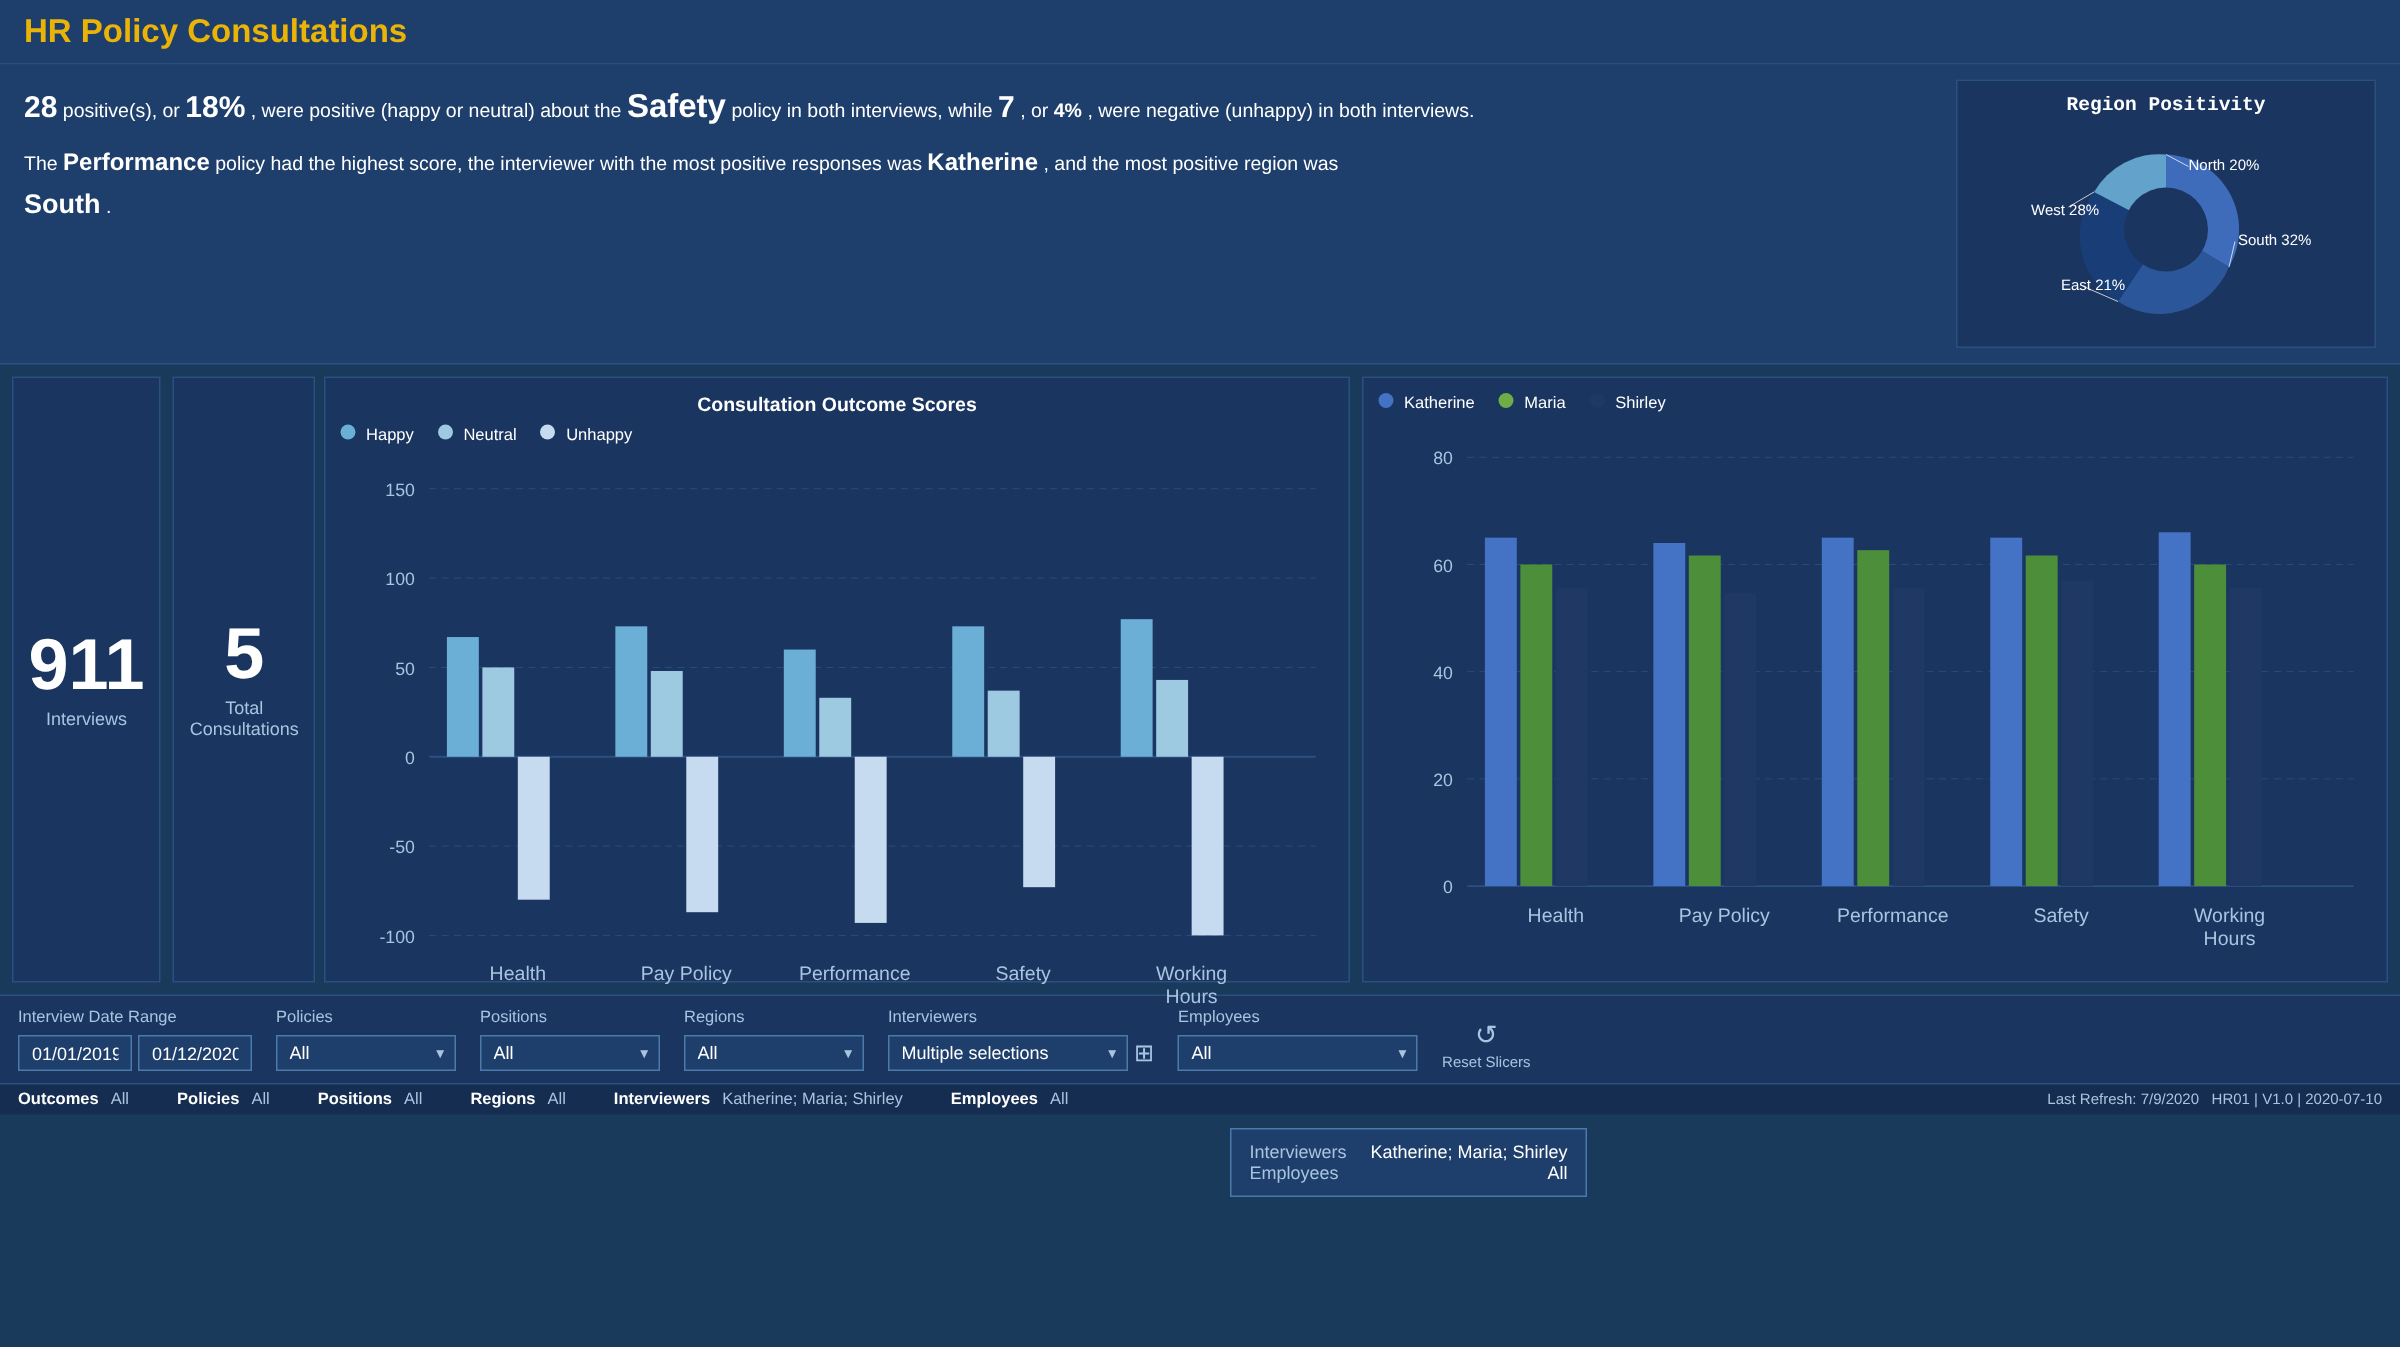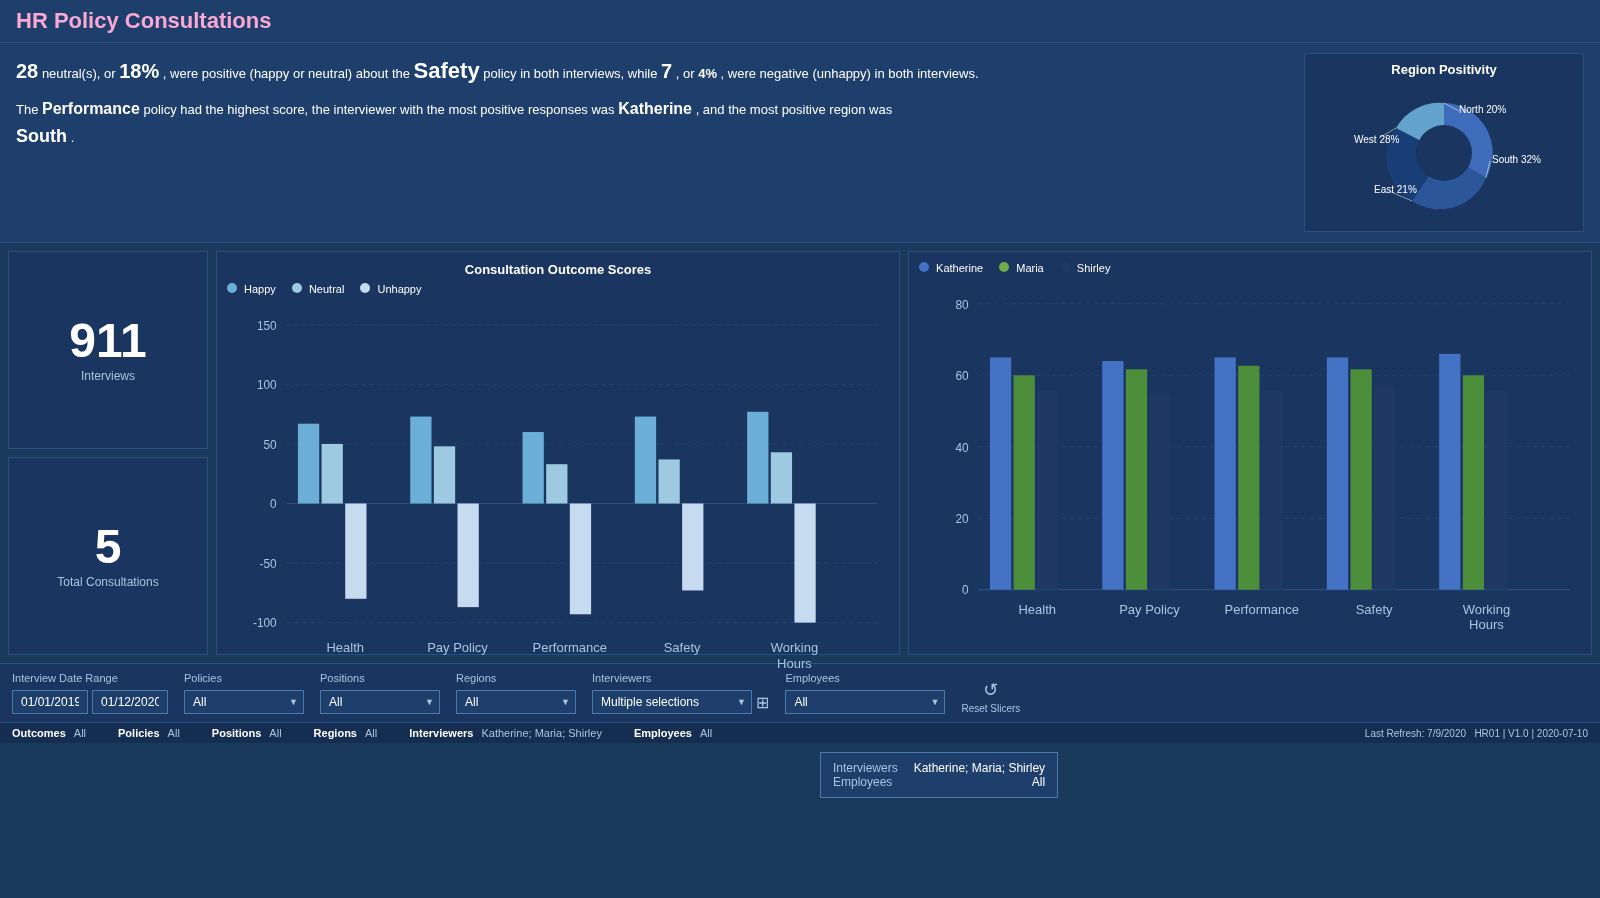--- a/index.html
+++ b/index.html
@@ -15,21 +15,21 @@
 
     
     .header {
       background: #1e3f6b;
       padding: 8px 16px;
       border-bottom: 1px solid #2a5080;
     }
     .header h1 {
       font-size: 22px;
       font-weight: 600;
-      color: #f9a8d4;
+      color: #eab308;
     }
 
     
     .summary-bar {
       background: #1e3f6b;
       display: flex;
       padding: 10px 16px;
       border-bottom: 1px solid #2a5080;
       gap: 16px;
     }
@@ -48,41 +48,41 @@
       background: #1a3560;
       border: 1px solid #2a5080;
       padding: 8px 12px;
       flex-shrink: 0;
     }
     .region-positivity h3 {
       text-align: center;
       font-size: 13px;
       font-weight: 600;
       margin-bottom: 6px;
+      font-family: Liberation Mono, monospace;
     }
     .donut-container {
       display: flex;
       align-items: flex-end;
       justify-content: center;
       position: relative;
     }
 
     
     .main-content {
       display: flex;
       padding: 8px;
       gap: 8px;
       height: 420px;
     }
 
     
     .kpi-panel {
       width: 200px;
       display: flex;
-      flex-direction: column;
       gap: 8px;
       flex-shrink: 0;
     }
     .kpi-card {
       background: #1a3560;
       border: 1px solid #2a5080;
       flex: 1;
       display: flex;
       flex-direction: column;
       align-items: center;
@@ -256,21 +256,21 @@
 <body>
 
 <div class="header">
   <h1>HR Policy Consultations</h1>
 </div>
 
 <div class="summary-bar">
   <div class="summary-text">
     <div>
       <span class="big">28</span>
-      <span> neutral(s), or </span>
+      <span> positive(s), or </span>
       <span class="big bold">18%</span>
       <span>, were positive (happy or neutral) about the </span>
       <span class="big-blue bold">Safety</span>
       <span> policy in both interviews, while </span>
       <span class="big bold">7</span>
       <span>, or </span>
       <span class="bold">4%</span>
       <span>, were negative (unhappy) in both interviews.</span>
     </div>
     <div style="margin-top:8px;">

